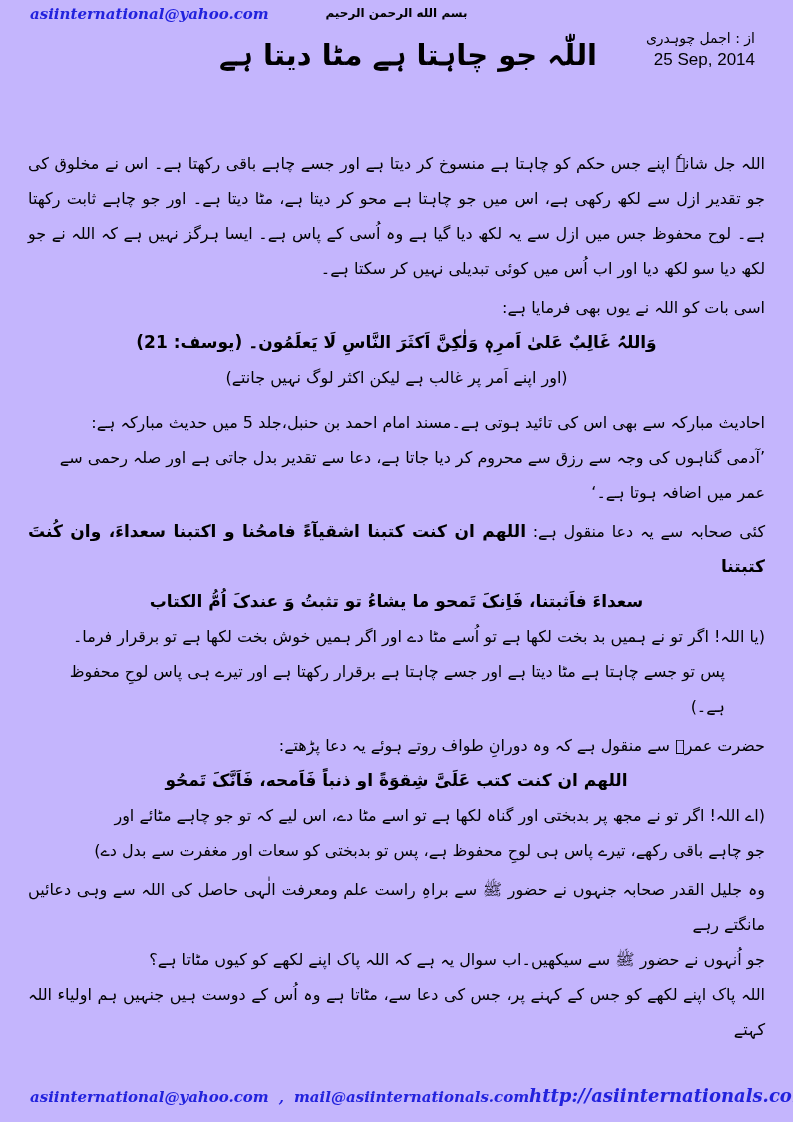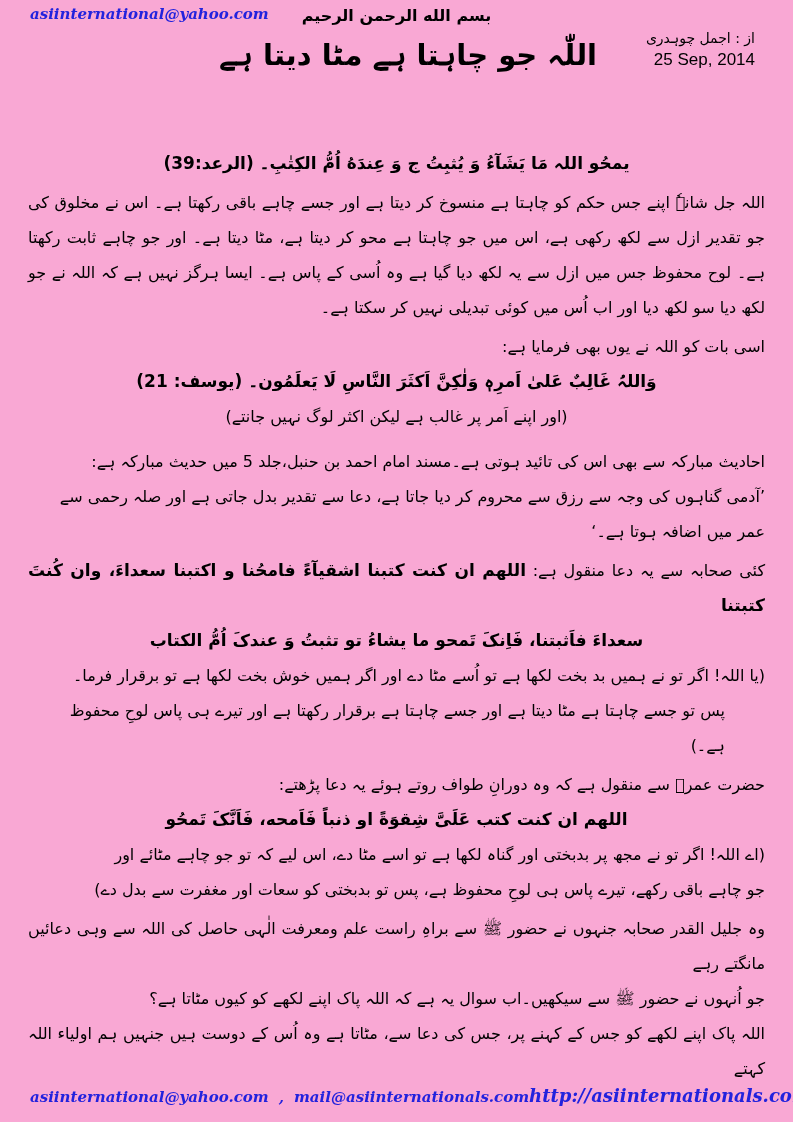--- a/index.html
+++ b/index.html
@@ -1,35 +1,35 @@
 <!DOCTYPE html>
 <html lang="ur" dir="rtl"><head>
 <meta charset="utf-8">
 <style>
   html,body{margin:0;padding:0;background:#ffffff;}
   .page{
     position:relative;
     width:793px;height:1122px;
-    background:#f9a8d4;
+    background:#c4b5fd;
     overflow:hidden;
     font-family:"DejaVu Sans",sans-serif;
     color:#000;
   }
   
   .email-top{
     position:absolute;top:5px;left:30px;
     direction:ltr;
     font-family:"DejaVu Serif",serif;
     font-style:italic;font-weight:bold;
     font-size:15px;color:#2222dd;
     text-decoration:none;
   }
   .bismillah{
     position:absolute;top:6px;left:0;right:0;
-    text-align:center;font-size:16px;font-weight:bold;
+    text-align:center;font-size:12px;font-weight:bold;
   }
   .byline{
     position:absolute;top:30px;right:38px;
     font-size:14px;text-align:right;
   }
   .date{
     position:absolute;top:50px;right:38px;
     direction:ltr;
     font-family:"Liberation Sans","DejaVu Sans",sans-serif;
     font-size:17px;
@@ -75,21 +75,20 @@
 <div class="page">
 
   <a class="email-top" href="#">asiinternational@yahoo.com</a>
   <div class="bismillah">بسم الله الرحمن الرحيم</div>
   <div class="byline">از : اجمل چوہدری</div>
   <div class="date">25 Sep, 2014</div>
   <div class="title">اللّٰہ جو چاہتا ہے مٹا دیتا ہے</div>
 
   <div class="content">
 
-    <div class="line center arabic mb-sm">یمحُو اللہ مَا یَشَآءُ وَ یُثبِتُ ج وَ عِندَهُ اُمُّ الکِتٰبِ۔ (الرعد:39)</div>
 
     <div class="line justify mb-sm">اللہ جل شانہٗ اپنے جس حکم کو چاہتا ہے منسوخ کر دیتا ہے اور جسے چاہے باقی رکھتا ہے۔ اس نے مخلوق کی جو تقدیر ازل سے لکھ رکھی ہے، اس میں جو چاہتا ہے محو کر دیتا ہے، مٹا دیتا ہے۔ اور جو چاہے ثابت رکھتا ہے۔ لوح محفوظ جس میں ازل سے یہ لکھ دیا گیا ہے وہ اُسی کے پاس ہے۔ ایسا ہرگز نہیں ہے کہ اللہ نے جو لکھ دیا سو لکھ دیا اور اب اُس میں کوئی تبدیلی نہیں کر سکتا ہے۔</div>
 
     <div class="line right">اسی بات کو اللہ نے یوں بھی فرمایا ہے:</div>
     <div class="line center arabic">وَاللہُ غَالِبٌ عَلیٰ اَمرِہٖ وَلٰکِنَّ اَکثَرَ النَّاسِ لَا یَعلَمُون۔ (یوسف: 21)</div>
     <div class="line center mb-md">(اور اپنے اَمر پر غالب ہے لیکن اکثر لوگ نہیں جانتے)</div>
 
     <div class="line right">احادیث مبارکہ سے بھی اس کی تائید ہوتی ہے۔مسند امام احمد بن حنبل،جلد 5 میں حدیث مبارکہ ہے:</div>
     <div class="line right mb-sm">’آدمی گناہوں کی وجہ سے رزق سے محروم کر دیا جاتا ہے، دعا سے تقدیر بدل جاتی ہے اور صلہ رحمی سے عمر میں اضافہ ہوتا ہے۔‘</div>
 

